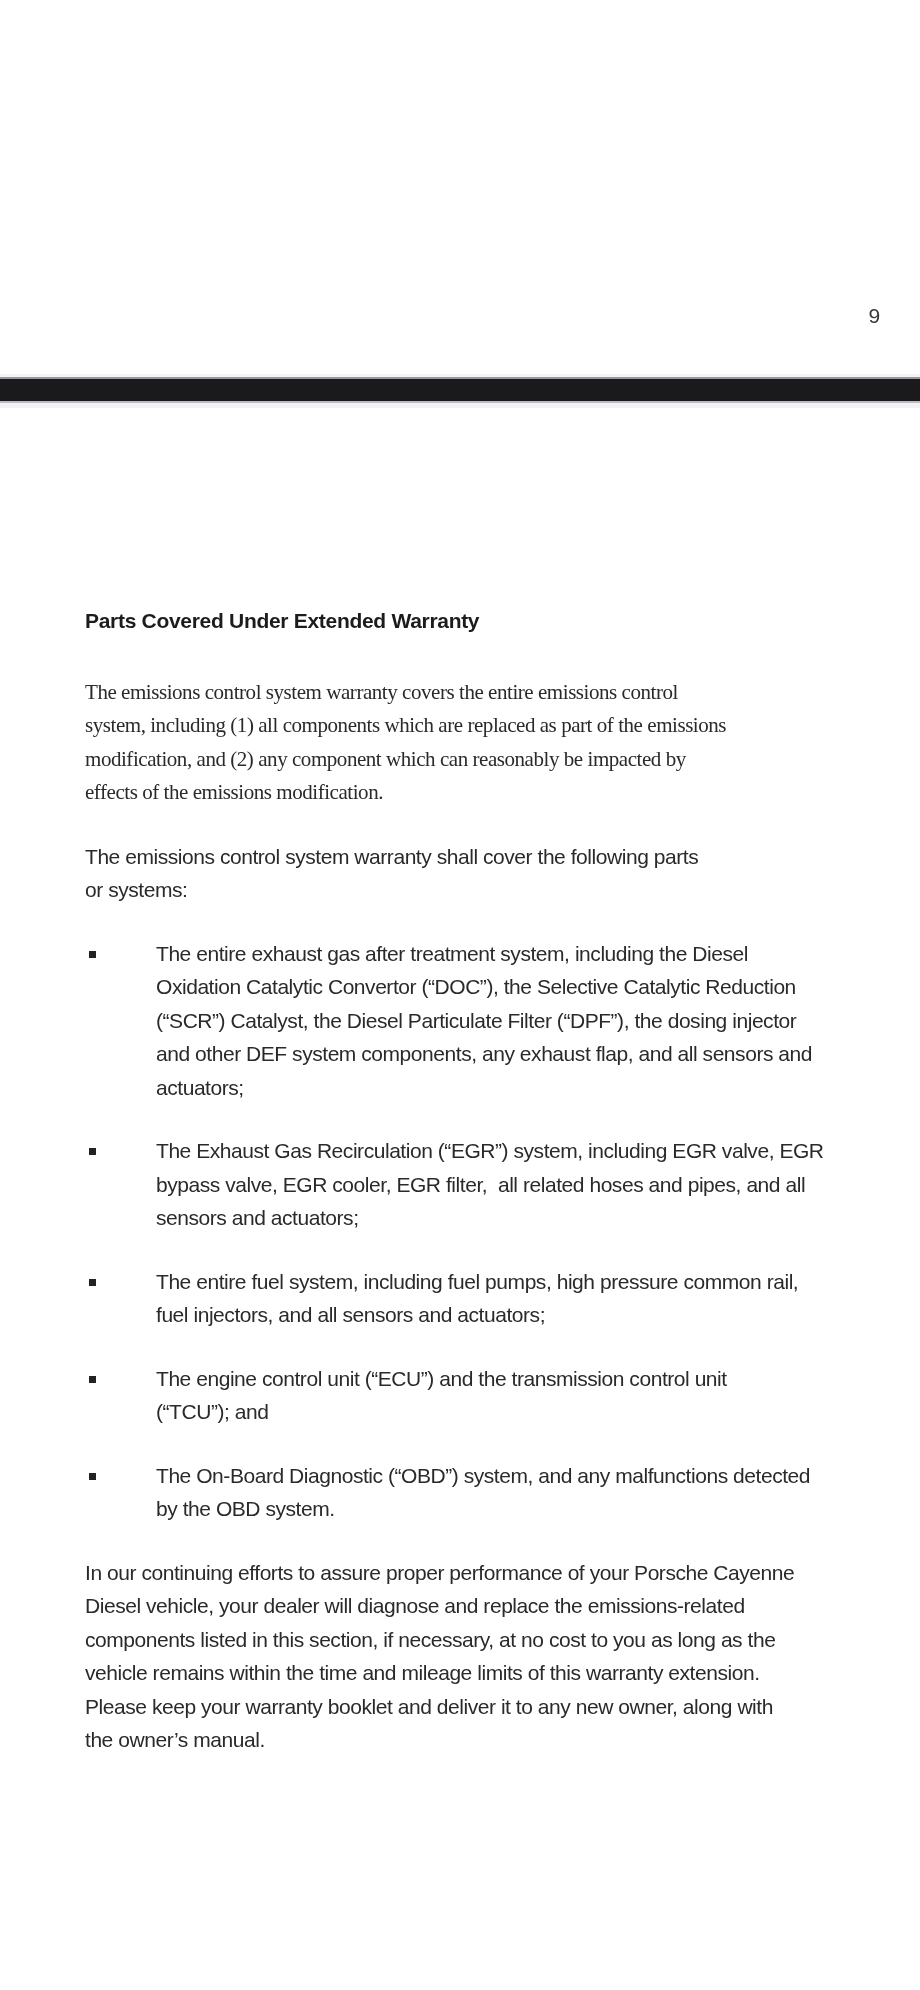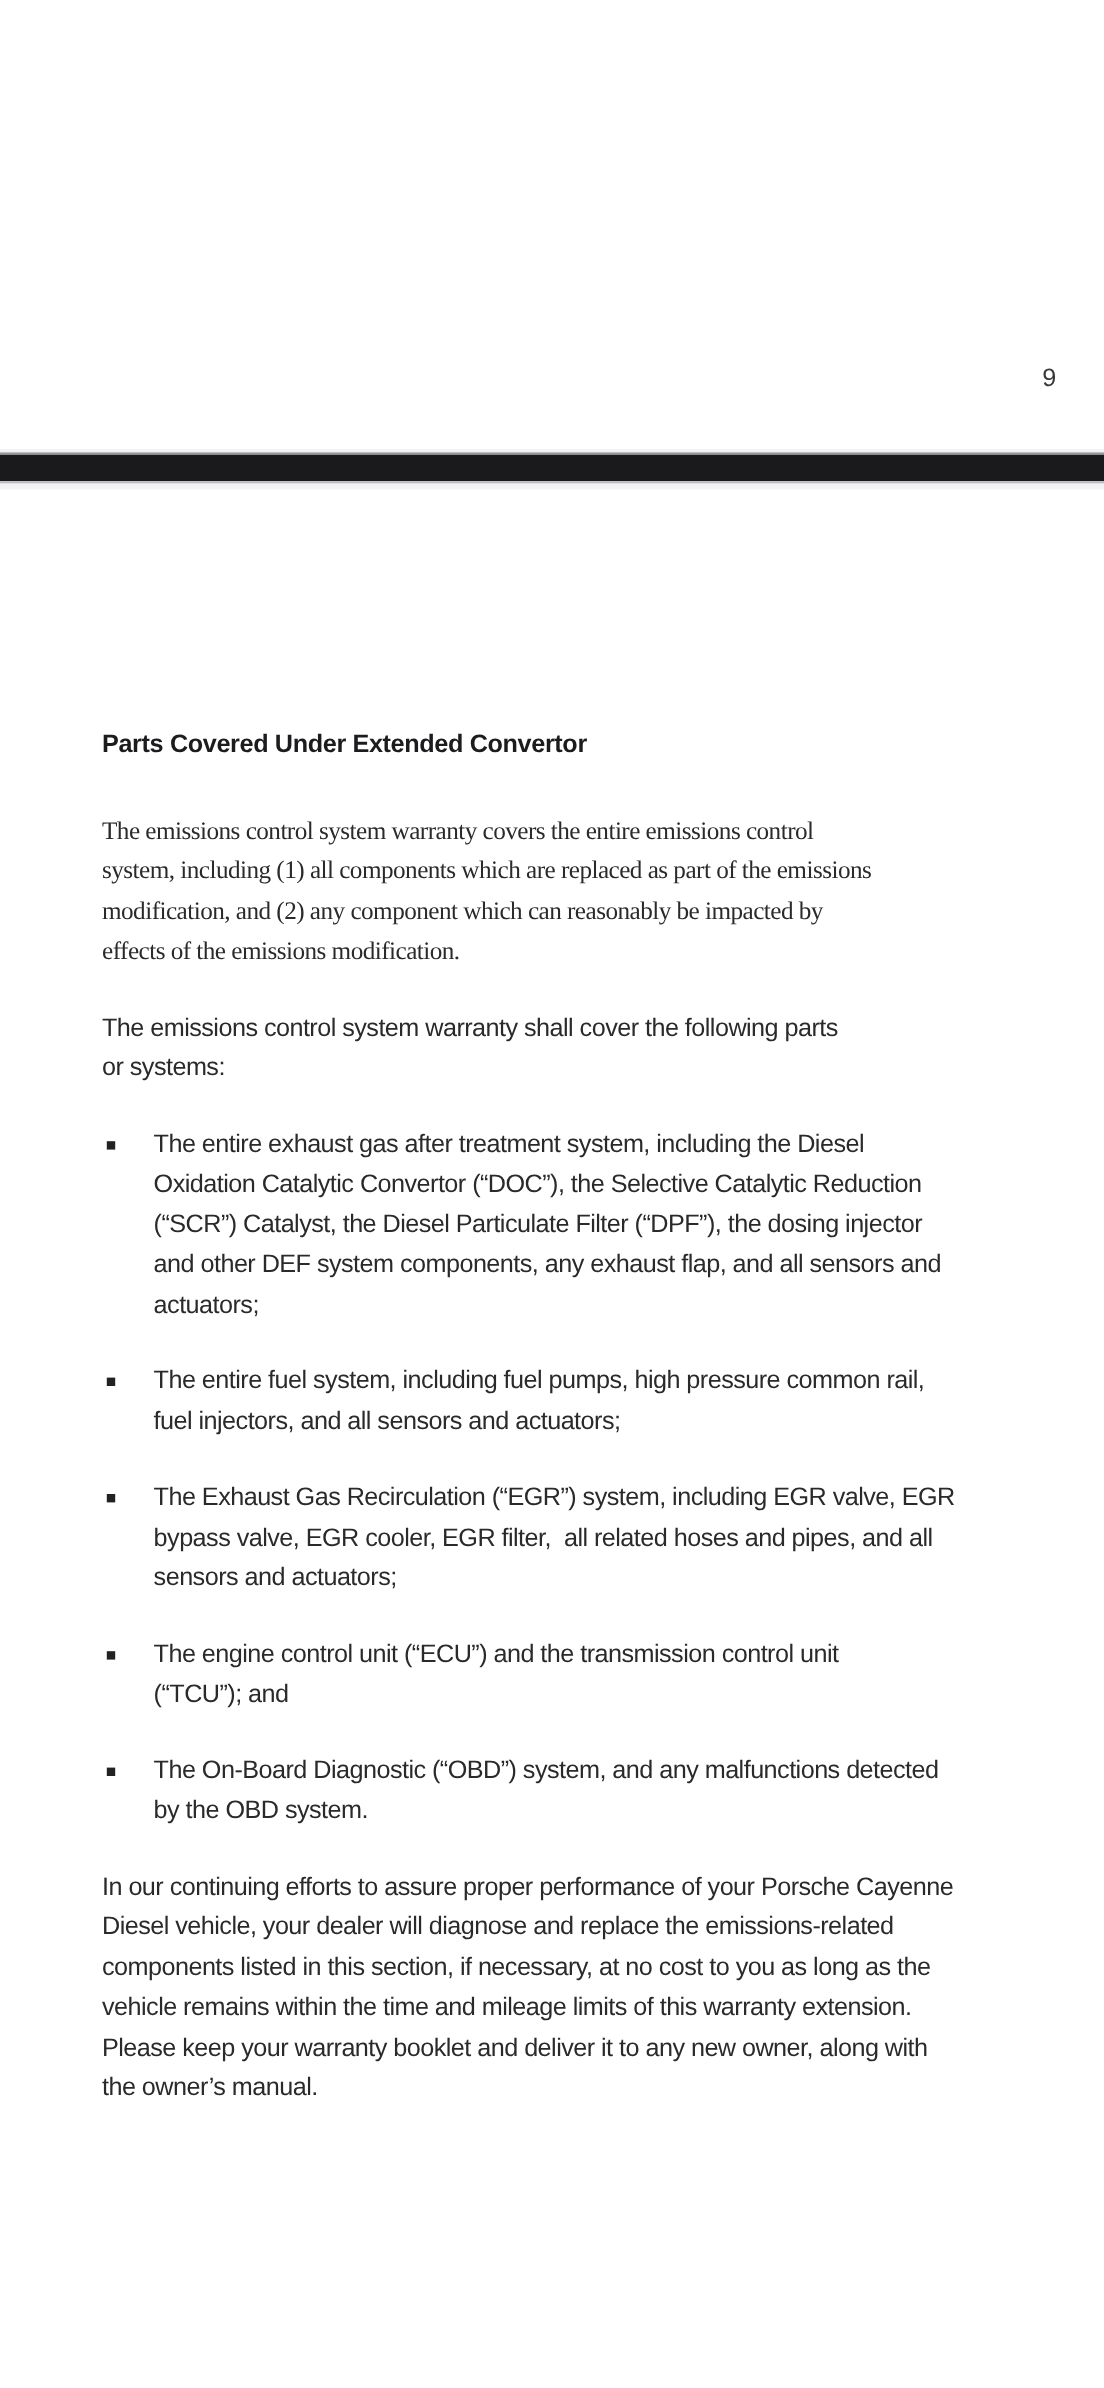--- a/index.html
+++ b/index.html
@@ -62,20 +62,21 @@
   }
   .para {
     margin: 30px 0 0 0;
     white-space: pre;
   }
   .para.after-heading { margin-top: 38px; font-family: Liberation Serif, serif; }
   .para.closing { }
   .bullet {
     display: flex;
     margin: 30px 0 0 0;
+    gap: 28px;
   }
   .bullet-marker-col {
     flex: 0 0 43px;
   }
   .bullet-square {
     width: 7px;
     height: 7px;
     margin-top: 14px;
     margin-left: 4px;
     background: #222224;
@@ -98,21 +99,21 @@
     <div class="gap-soft-top"></div>
     <div class="gap-edge-top"></div>
     <div class="gap-bar"></div>
     <div class="gap-edge-bottom"></div>
     <div class="gap-soft-bottom"></div>
   </div>
 
   <div class="page-current">
     <div class="content">
 
-      <h2 class="heading">Parts Covered Under Extended Convertor</h2>
+      <h2 class="heading">Parts Covered Under Extended Warranty</h2>
 
       <p class="para after-heading">The emissions control system warranty covers the entire emissions control
 system, including (1) all components which are replaced as part of the emissions
 modification, and (2) any component which can reasonably be impacted by
 effects of the emissions modification.</p>
 
       <p class="para">The emissions control system warranty shall cover the following parts
 or systems:</p>
 
       <div class="bullet">
@@ -123,31 +124,31 @@
 Oxidation Catalytic Convertor (“DOC”), the Selective Catalytic Reduction
 (“SCR”) Catalyst, the Diesel Particulate Filter (“DPF”), the dosing injector
 and other DEF system components, any exhaust flap, and all sensors and
 actuators;</div>
       </div>
 
       <div class="bullet">
         <div class="bullet-marker-col">
           <div class="bullet-square"></div>
         </div>
-        <div class="bullet-text">The entire fuel system, including fuel pumps, high pressure common rail,
-fuel injectors, and all sensors and actuators;</div>
+        <div class="bullet-text">The Exhaust Gas Recirculation (“EGR”) system, including EGR valve, EGR
+bypass valve, EGR cooler, EGR filter,  all related hoses and pipes, and all
+sensors and actuators;</div>
       </div>
 
       <div class="bullet">
         <div class="bullet-marker-col">
           <div class="bullet-square"></div>
         </div>
-        <div class="bullet-text">The Exhaust Gas Recirculation (“EGR”) system, including EGR valve, EGR
-bypass valve, EGR cooler, EGR filter,  all related hoses and pipes, and all
-sensors and actuators;</div>
+        <div class="bullet-text">The entire fuel system, including fuel pumps, high pressure common rail,
+fuel injectors, and all sensors and actuators;</div>
       </div>
 
 
       <div class="bullet">
         <div class="bullet-marker-col">
           <div class="bullet-square"></div>
         </div>
         <div class="bullet-text">The engine control unit (“ECU”) and the transmission control unit
 (“TCU”); and</div>
       </div>

